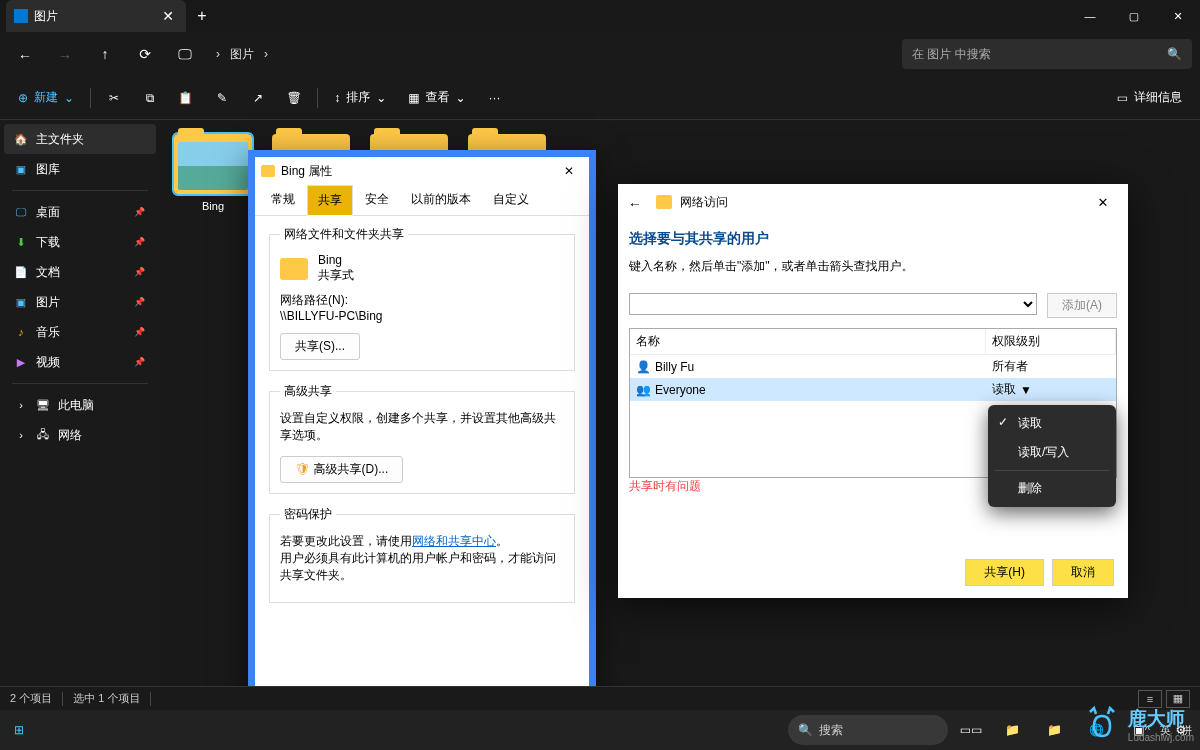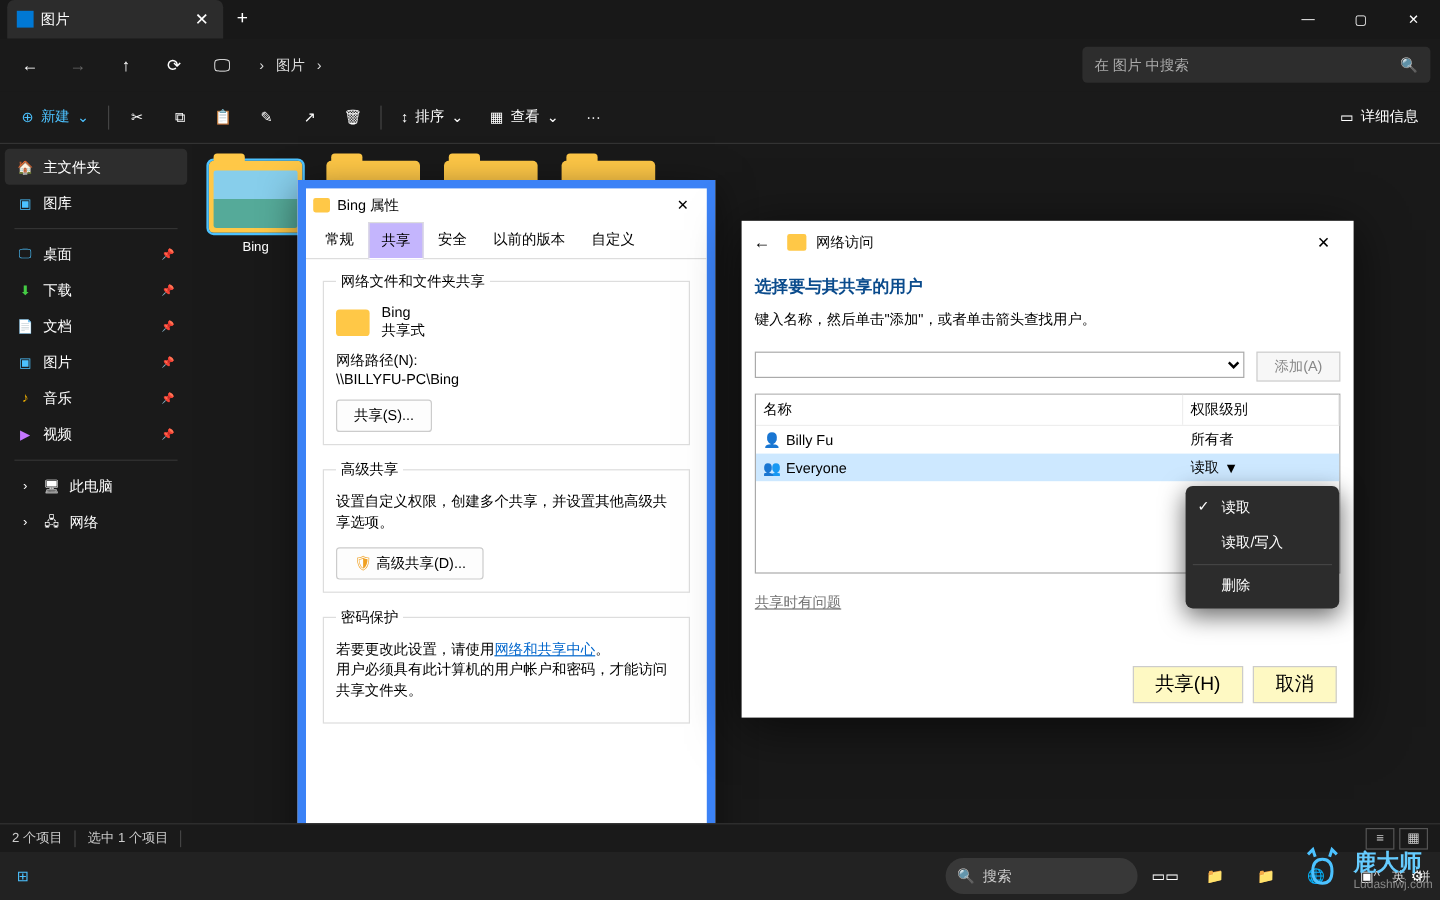--- a/index.html
+++ b/index.html
@@ -46,21 +46,21 @@
 .folder .thumb::before{content:"";position:absolute;top:-6px;left:4px;width:26px;height:10px;background:#ffc847;border-radius:3px 3px 0 0}
 .folder.sel .thumb{outline:2px solid #4cc2ff}
 .folder .name{font-size:11px}
 
 
 .propdlg{position:absolute;left:248px;top:150px;width:348px;height:636px;background:#fff;color:#000;border:7px solid #3b82f6;box-shadow:0 8px 30px rgba(0,0,0,.5);font-size:12px}
 .propdlg .titlerow{height:28px;display:flex;align-items:center;padding:0 6px;gap:6px;font-size:12px}
 .propdlg .titlerow .close{margin-left:auto;width:28px;text-align:center;cursor:pointer}
 .propdlg .tabs{display:flex;padding:0 6px;border-bottom:1px solid #ddd;gap:2px}
 .propdlg .tabs div{padding:6px 10px;cursor:pointer;font-size:12px}
-.propdlg .tabs div.sel{border:1px solid #ddd;border-bottom:1px solid #fff;margin-bottom:-1px;background:#c4b5fd}
+.propdlg .tabs div.sel{border:1px solid #ddd;border-bottom:1px solid #fff;margin-bottom:-1px;background:#eab308}
 .propdlg .body{padding:10px 14px}
 .propdlg fieldset{border:1px solid #ddd;padding:10px;margin-bottom:12px}
 .propdlg legend{padding:0 4px;font-size:12px}
 .propdlg .fldr{display:flex;gap:10px;align-items:center;margin-bottom:8px}
 .propdlg .fic{width:28px;height:22px;background:#ffc847;border-radius:3px}
 .propdlg button{background:#fdfdfd;border:1px solid #ccc;padding:4px 14px;border-radius:3px;cursor:pointer;font-size:12px}
 .propdlg a{color:#0066cc}
 .propdlg .dlgbtns{position:absolute;bottom:10px;right:10px;display:flex;gap:0}
 .propdlg .dlgbtns button.dis{color:#aaa}
 
@@ -76,23 +76,23 @@
 .sharedlg .addb{padding:3px 14px;border:1px solid #ccc;background:#f7f7f7;color:#888;cursor:pointer}
 .sharedlg .list{border:1px solid #aaa;height:150px}
 .sharedlg .list .lh{display:flex;background:#fff;border-bottom:1px solid #eee}
 .sharedlg .list .lh div{padding:4px 6px;font-size:12px;border-right:1px solid #eee}
 .sharedlg .list .lh .c1{flex:1}
 .sharedlg .list .lh .c2{width:130px}
 .sharedlg .row{display:flex;align-items:center;font-size:12px}
 .sharedlg .row .c1{flex:1;padding:3px 6px;display:flex;align-items:center;gap:4px}
 .sharedlg .row .c2{width:130px;padding:3px 6px;display:flex;align-items:center;gap:4px}
 .sharedlg .row.sel{background:#cde8ff}
-.sharedlg .link{color:#737373;text-decoration:underline;cursor:pointer;display:inline-block;margin-top:16px}
+.sharedlg .link{color:#ef4444;cursor:pointer;display:inline-block;margin-top:0}
 .sharedlg .dlgbtns{position:absolute;bottom:12px;right:14px;display:flex;gap:8px}
-.sharedlg .dlgbtns button{padding:4px 18px;border:1px solid #ccc;background:#fef9c3;cursor:pointer;font-size:16px}
+.sharedlg .dlgbtns button{padding:4px 18px;border:1px solid #ccc;background:#fde047;cursor:pointer;font-size:12px}
 
 
 .ctx{position:absolute;left:988px;top:405px;width:128px;background:#2c2c2c;color:#fff;border-radius:6px;padding:4px 0;box-shadow:0 6px 20px rgba(0,0,0,.6);font-size:12px;z-index:50}
 .ctx .mi{padding:6px 14px 6px 30px;cursor:pointer;position:relative}
 .ctx .mi.chk::before{content:"✓";position:absolute;left:10px}
 .ctx .sep{height:1px;background:#444;margin:3px 6px}
 
 
 .status{position:absolute;bottom:40px;left:0;right:0;height:24px;background:#1a1a1a;display:flex;align-items:center;padding:0 10px;font-size:11px;color:#ccc;gap:10px;border-top:1px solid #333}
 .status .vl{width:1px;height:14px;background:#444}

